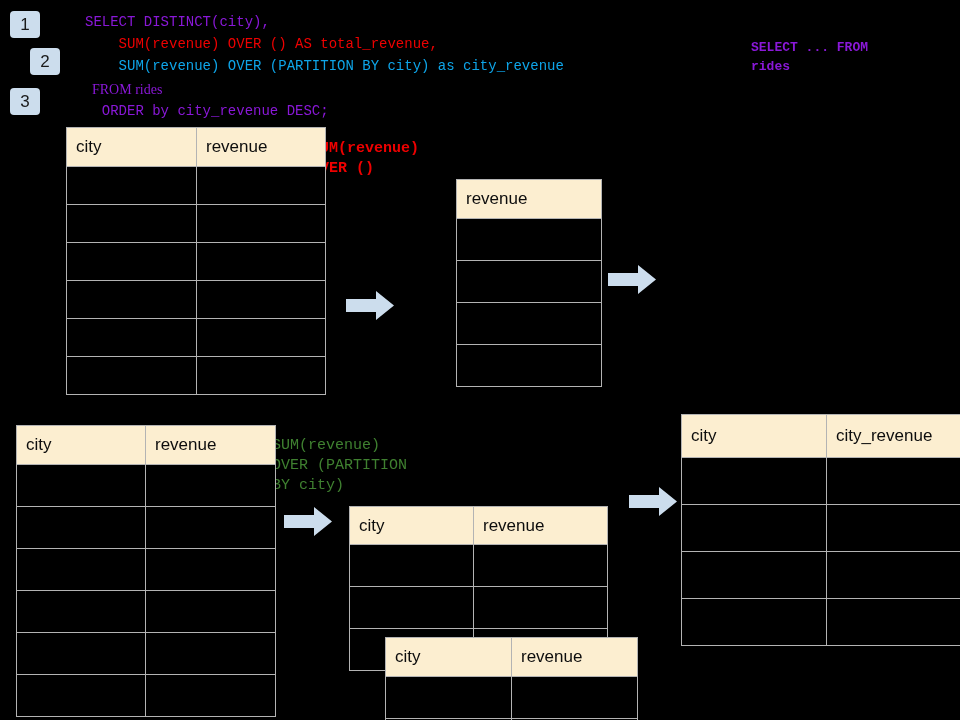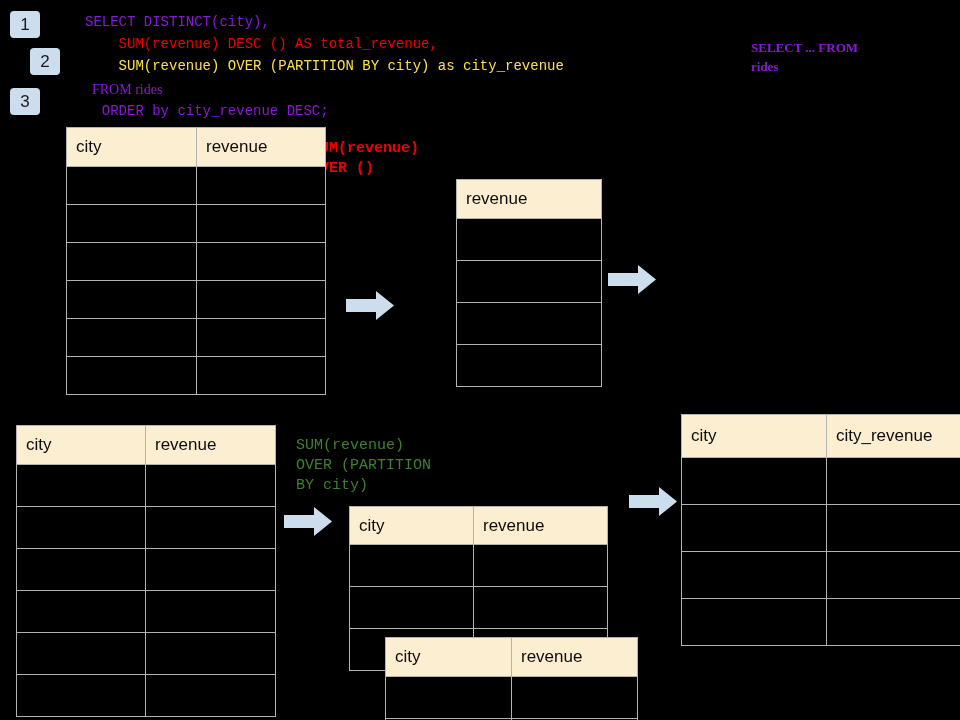--- a/index.html
+++ b/index.html
@@ -35,21 +35,21 @@
   .code {
     position: absolute;
     font-family: "Liberation Mono", monospace;
     font-size: 14px;
     line-height: 21.5px;
     white-space: pre;
     letter-spacing: 0px;
   }
   .code.violet { color: #8a18d8; }
   .code.red    { color: #ee0000; }
-  .code.green  { color: #fde047; }
+  .code.green  { color: #0ea5e9; }
 
   .note {
     position: absolute;
     font-family: "Liberation Mono", monospace;
     white-space: pre;
     line-height: 20px;
   }
   .note.red    { color: #ee0000; font-size: 15px; font-weight: bold; }
   .note.green  { color: #3f8030; font-size: 15px; }
   .note.violet { color: #8a18d8; font-size: 13px; font-weight: bold; line-height: 19px; }
@@ -88,32 +88,32 @@
 <div id="canvas">
 
   <div id="badges-layer">
       <div class="badge" style="left: 10px; top: 11px; background: rgb(204, 221, 237);">1</div>
       <div class="badge" style="left: 30px; top: 48px; background: rgb(204, 221, 237);">2</div>
       <div class="badge" style="left: 10px; top: 88px; background: rgb(204, 221, 237);">3</div>
     </div>
 
   <div id="code-layer">
       <div class="code violet" style="left: 85px; top: 12px;">SELECT DISTINCT(city),</div>
-      <div class="code red" style="left: 85px; top: 34px;">    SUM(revenue) DESC () AS total_revenue,</div>
+      <div class="code red" style="left: 85px; top: 34px;">    SUM(revenue) OVER () AS total_revenue,</div>
       <div class="code green" style="left: 85px; top: 56px;">    SUM(revenue) OVER (PARTITION BY city) as city_revenue</div>
       <div class="code violet" style="left: 85px; top: 79px; font-family: Liberation Serif, serif;">  FROM rides</div>
       <div class="code violet" style="left: 85px; top: 101px;">  ORDER by city_revenue DESC;</div>
     </div>
 
   <div id="annotations-layer">
-      <div class="note violet" style="left: 751px; top: 38px; font-family: Liberation Serif, serif;">SELECT ... FROM
+      <div class="note violet" style="left: 751px; top: 38px;">SELECT ... FROM
 rides</div>
       <div class="note red" style="left: 311px; top: 139px;">SUM(revenue)
 OVER ()</div>
-      <div class="note green" style="left: 272px; top: 436px; margin-left: 24px;">SUM(revenue)
+      <div class="note green" style="left: 272px; top: 436px;">SUM(revenue)
 OVER (PARTITION
 BY city)</div>
     </div>
 
   <div id="tables-layer">
       <table class="tbl" style="left: 66px; top: 127px; width: 239px;">
         <thead>
           <tr>
             <th style="width: 120px; height: 38px; background: rgb(252, 238, 208);">city</th>
             <th style="width: 119px; height: 38px; background: rgb(252, 238, 208);">revenue</th>

